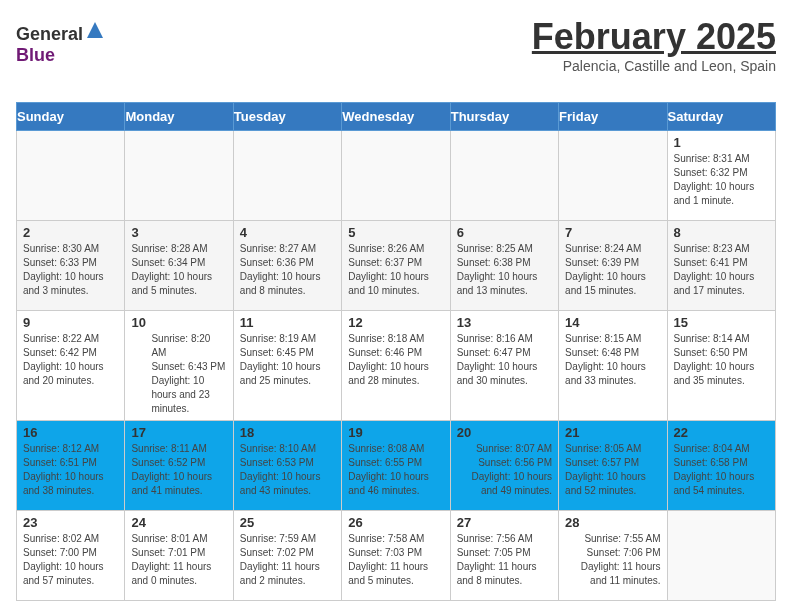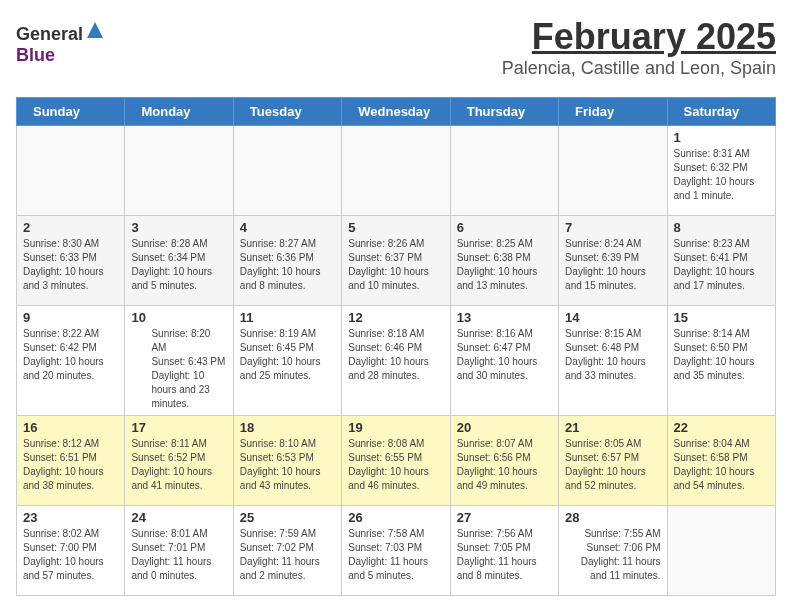--- a/index.html
+++ b/index.html
@@ -7,21 +7,21 @@
       font-family: Arial, sans-serif;
       background: #fff;
       width: 792px;
       min-height: 612px;
       padding: 16px;
     }
     .header-section {
       display: flex;
       justify-content: space-between;
       align-items: flex-start;
-      margin-bottom: 18px;
+      margin-bottom: 28px;
     }
     .logo {
       display: flex;
       align-items: center;
       margin-top: 4px;
     }
     .logo-icon {
       width: 20px;
       height: 20px;
       margin-left: 2px;
@@ -29,33 +29,33 @@
     .title-section {
       text-align: right;
     }
     .month-title {
       font-size: 36px;
       font-weight: bold;
       color: #333;
       text-decoration: underline;
     }
     .subtitle {
-      font-size: 18px;
+      font-size: 14px;
       color: #555;
     }
     .calendar {
       width: 100%;
       border-collapse: collapse;
       border: 1px solid #ccc;
     }
     .calendar th {
       background-color: #3579c0;
       color: #fff;
       text-align: left;
-      padding: 6px 16px;
+      padding: 6px 0;
       font-size: 13px;
       border: 1px solid #5a9ad4;
     }
     .calendar td {
       vertical-align: top;
       border: 1px solid #ccc;
       padding: 4px 6px;
       width: calc(100% / 7);
       min-height: 90px;
       height: 90px;
@@ -202,21 +202,21 @@
 Sunset: 6:48 PM
 Daylight: 10 hours and 33 minutes.</div>
         </td>
         <td>
           <span class="day-number">15</span>
           <div class="day-info" style="white-space: pre-line;">Sunrise: 8:14 AM
 Sunset: 6:50 PM
 Daylight: 10 hours and 35 minutes.</div>
         </td>
       </tr>
-      <tr style="background: #fef9c3;">
+      <tr style="background: #0ea5e9;">
         <td>
           <span class="day-number">16</span>
           <div class="day-info" style="white-space: pre-line;">Sunrise: 8:12 AM
 Sunset: 6:51 PM
 Daylight: 10 hours and 38 minutes.</div>
         </td>
         <td>
           <span class="day-number">17</span>
           <div class="day-info" style="white-space: pre-line;">Sunrise: 8:11 AM
 Sunset: 6:52 PM
@@ -229,21 +229,21 @@
 Daylight: 10 hours and 43 minutes.</div>
         </td>
         <td>
           <span class="day-number">19</span>
           <div class="day-info" style="white-space: pre-line;">Sunrise: 8:08 AM
 Sunset: 6:55 PM
 Daylight: 10 hours and 46 minutes.</div>
         </td>
         <td>
           <span class="day-number">20</span>
-          <div class="day-info" style="white-space: pre-line;">Sunrise: 8:07 AM
+          <div class="day-info" style="white-space: pre-line; text-align: right;">Sunrise: 8:07 AM
 Sunset: 6:56 PM
 Daylight: 10 hours and 49 minutes.</div>
         </td>
         <td>
           <span class="day-number">21</span>
           <div class="day-info" style="white-space: pre-line;">Sunrise: 8:05 AM
 Sunset: 6:57 PM
 Daylight: 10 hours and 52 minutes.</div>
         </td>
         <td>

